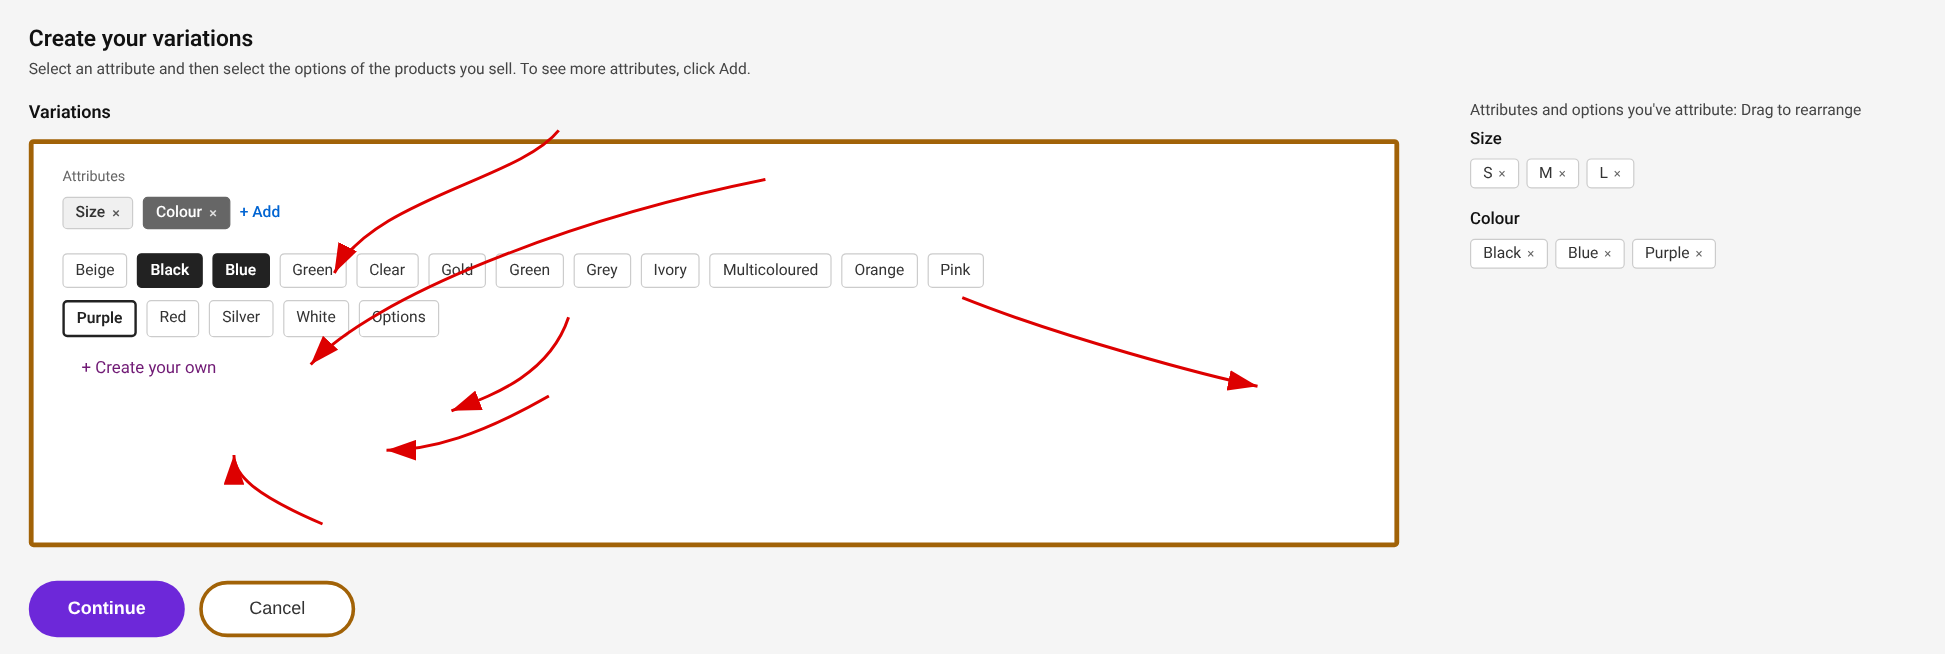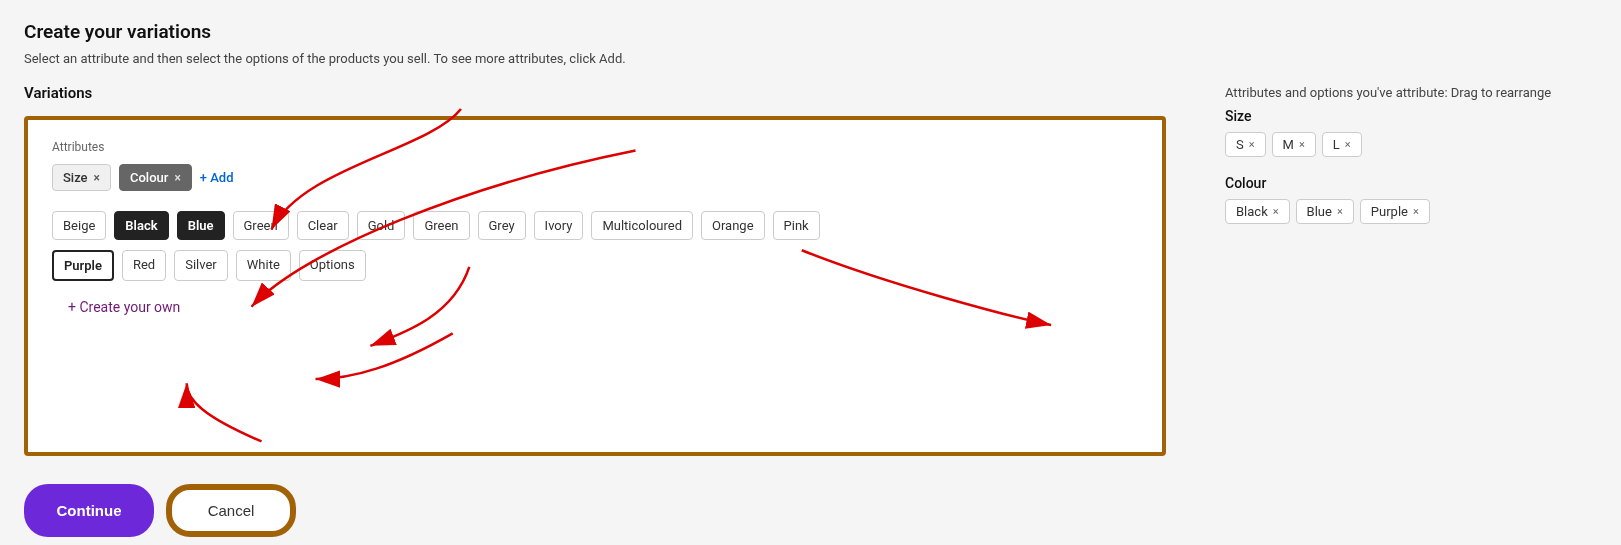--- a/index.html
+++ b/index.html
@@ -132,21 +132,21 @@
       border-radius: 24px;
       padding: 12px 32px;
       font-size: 15px;
       font-weight: 600;
       cursor: pointer;
       min-width: 130px;
     }
     .btn-cancel {
       background: #fff;
       color: #333;
-      border: 6px solid #a16207;
+      border: 3px solid #a16207;
       border-radius: 24px;
       padding: 12px 32px;
       font-size: 15px;
       cursor: pointer;
       min-width: 130px;
     }
 
     
     .right-section-title {
       font-size: 13px;

